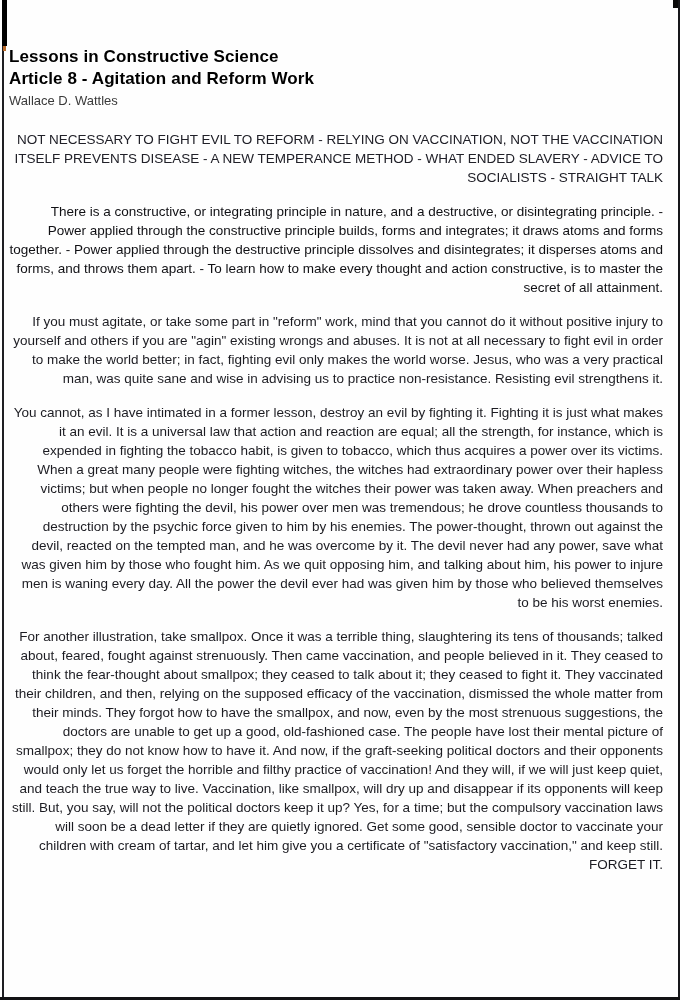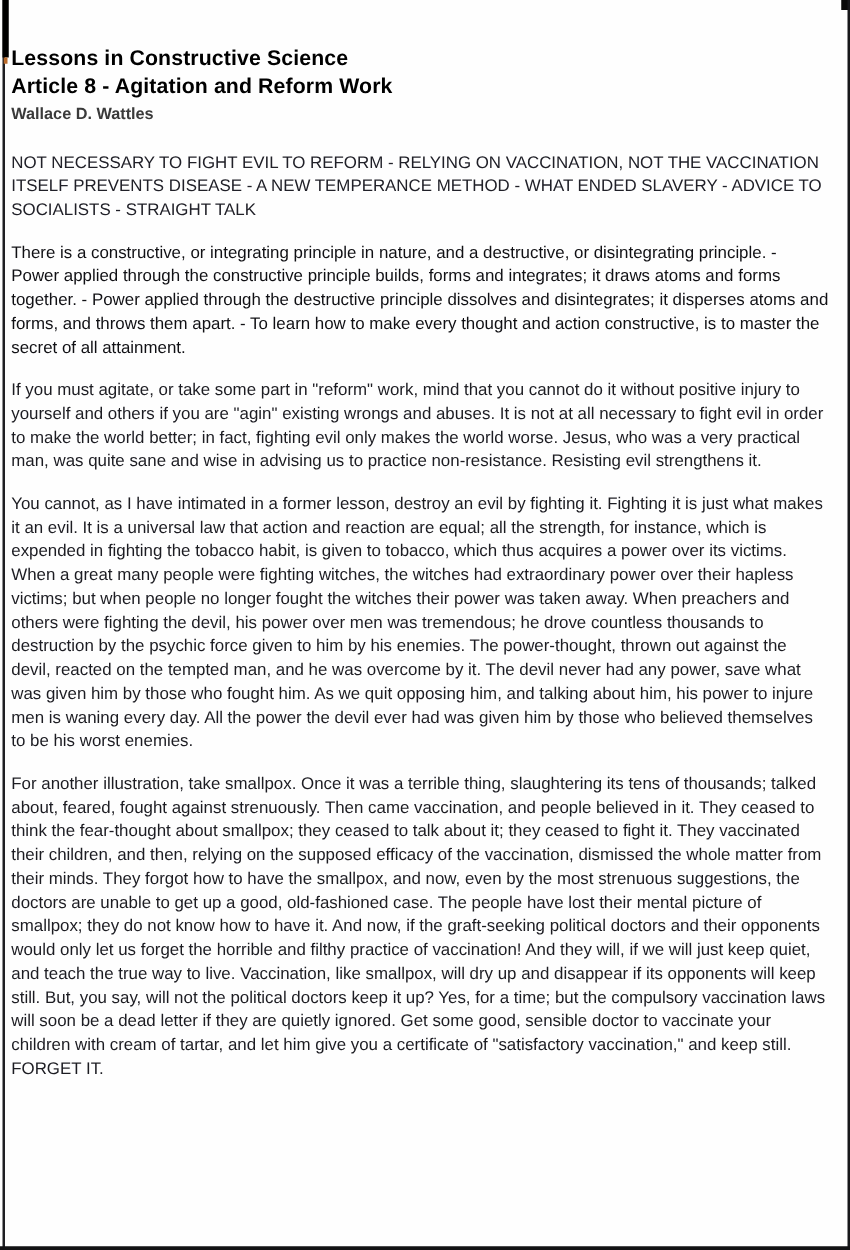--- a/index.html
+++ b/index.html
@@ -44,43 +44,44 @@
   .edge-bottom {
     position: absolute; left: 0; bottom: 0;
     width: 680px; height: 3px;
     background: #121214;
   }
   
   .content {
     position: absolute;
     left: 9px; top: 0;
     width: 654px;
-    padding-top: 36px;
+    padding-top: 46px;
     color: #1c1c22;
   }
   .title {
     margin: 0;
     font-size: 17px;
     line-height: 22px;
     font-weight: 700;
     color: #000;
     letter-spacing: 0.1px;
   }
   .byline {
     margin: 2px 0 0 0;
     font-size: 13px;
     line-height: 18px;
-    font-weight: 700;
+    font-weight: 400;
     color: #3a3a3a;
   }
   p.para {
     margin: 15px 0 0 0;
     font-size: 13.5px;
     line-height: 19px;
     color: #1c1c22;
+    text-align: right;
   }
   p.summary-caps {
     margin-top: 20px;
     color: #202028;
   }
   p.lead-bold {
     font-weight: 400;
     color: #101014;
   }
 </style>

